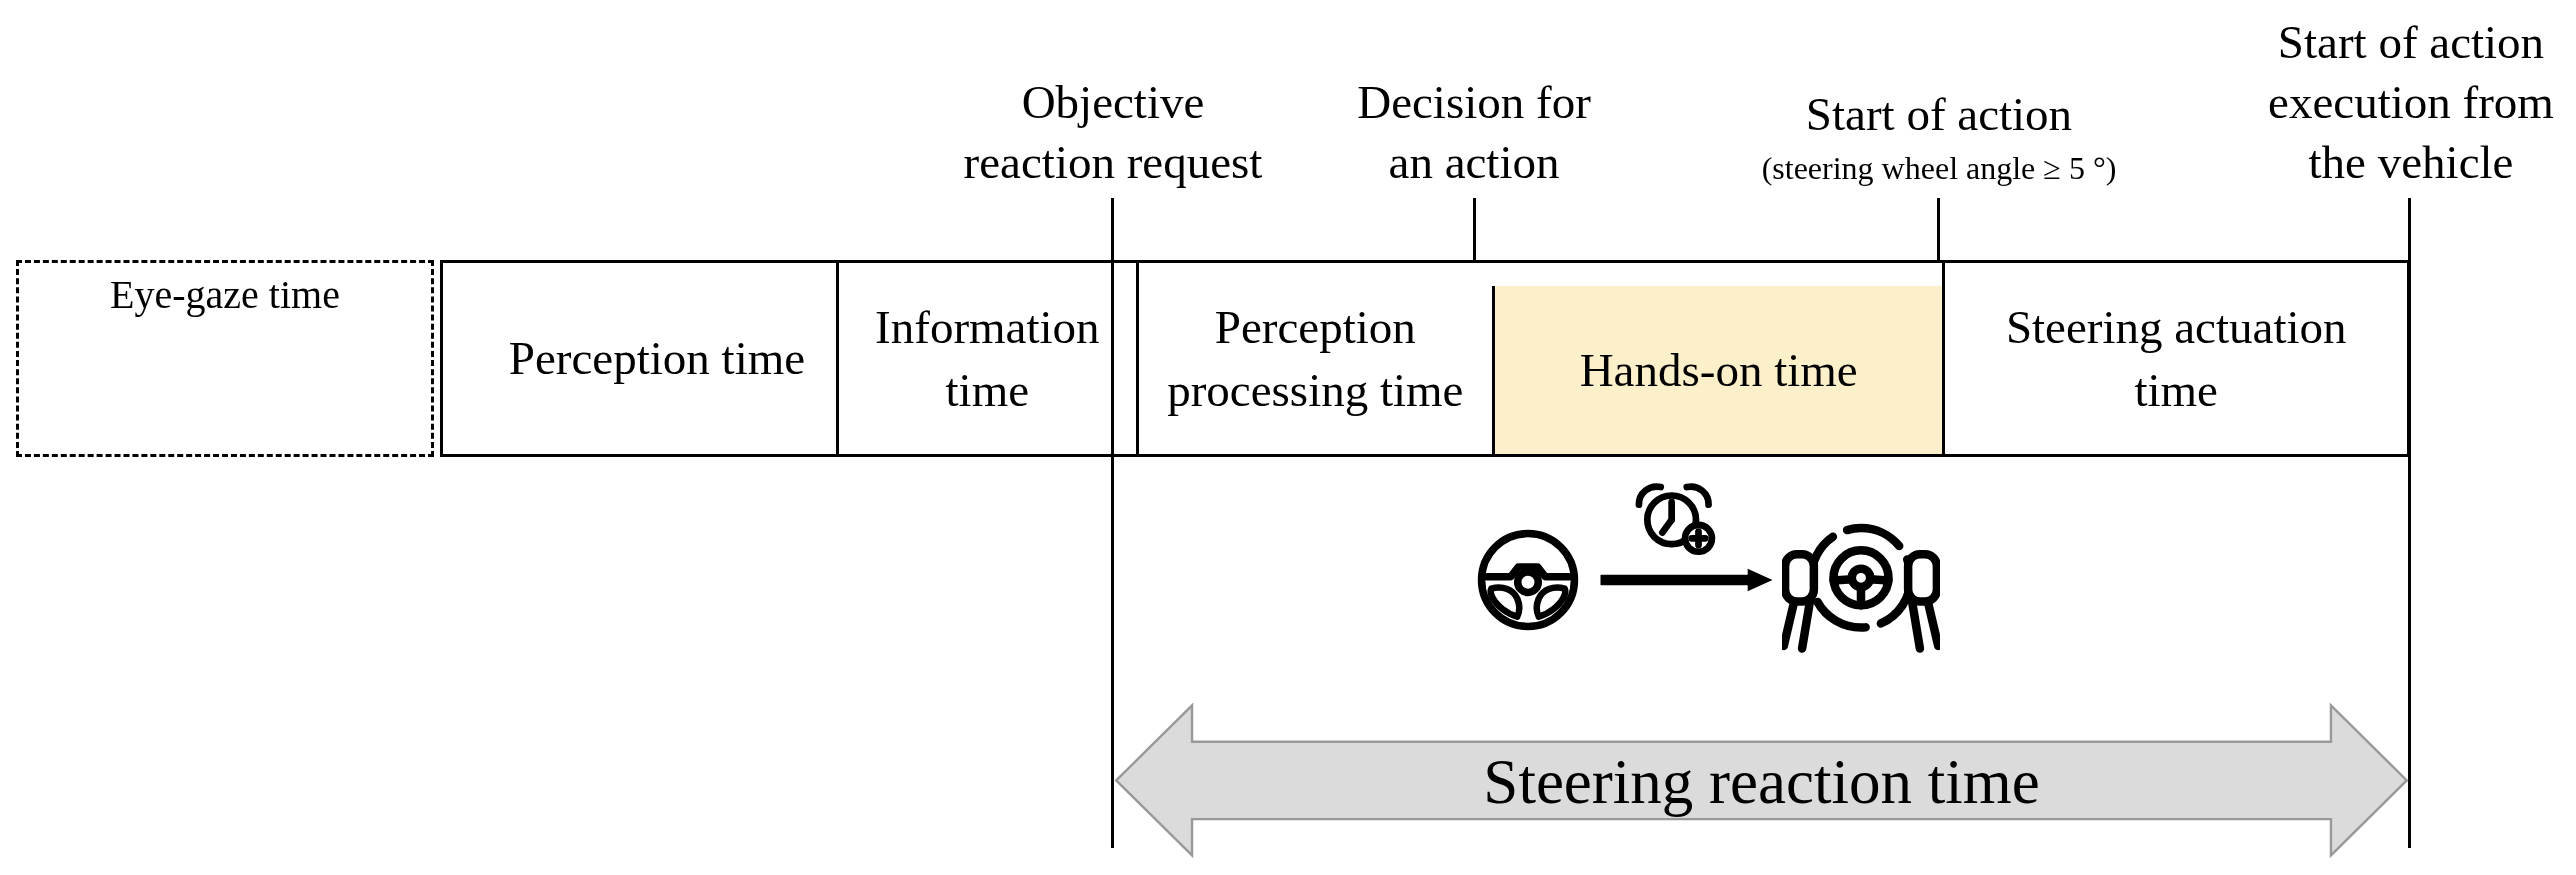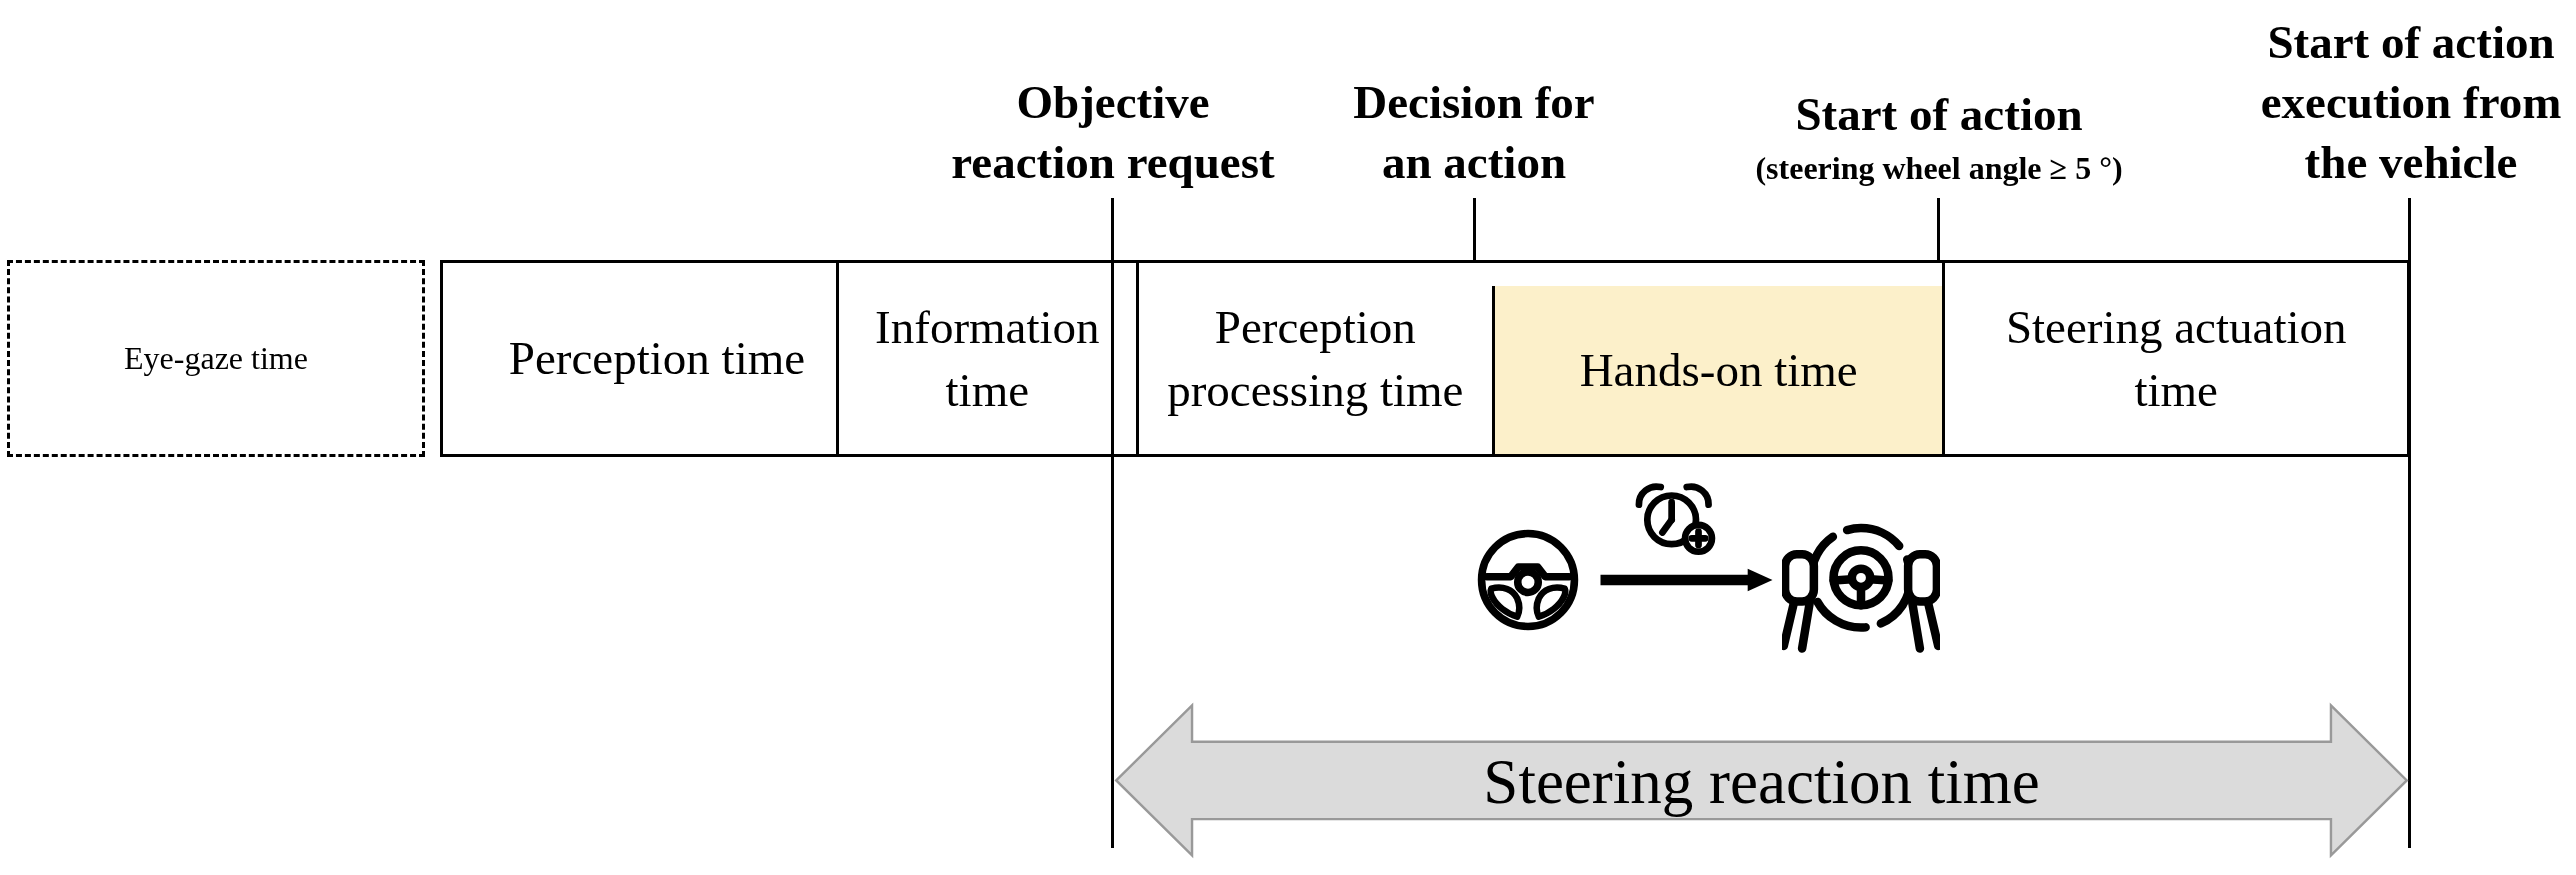--- a/index.html
+++ b/index.html
@@ -8,31 +8,31 @@
     background:var(--background,#fff);color:var(--ink,#000);
     font-family:"Liberation Serif","DejaVu Serif",serif;
   }
   
   .labels{position:absolute;left:0;top:0;width:2576px;height:195px;}
   .milestone{
     position:absolute;bottom:3.2px;transform:translateX(-50%);
     text-align:center;white-space:nowrap;font-size:47px;line-height:60px;
   }
   .milestone .sub{font-size:32px;line-height:48px;display:block;}
-  .milestone span{display:block;font-weight:bold;}
+  .milestone span{display:block;}
   
   .tick,.vline{position:absolute;width:3.2px;background:var(--ink,#000);}
   .tick{top:198px;height:63px;}
   .vline{top:198px;height:650px;}
   
   .dashedbox{
-    position:absolute;left:7px;top:260px;width:418px;height:197px;
+    position:absolute;left:16px;top:260px;width:418px;height:197px;
     border:3.2px dashed var(--ink,#000);box-sizing:border-box;
-    display:flex;align-items:center;justify-content:center;
-    font-size:32px;line-height:63px;text-align:center;
+    display:flex;align-items:flex-start;justify-content:center;
+    font-size:40px;line-height:63px;text-align:center;
   }
   .row{
     position:absolute;left:440px;top:260px;width:1970px;height:197px;
     border:3.2px solid var(--ink,#000);box-sizing:border-box;display:flex;
   }
   .cell{
     display:flex;align-items:center;justify-content:center;
     text-align:center;font-size:47px;line-height:63px;
     border-left:3.2px solid var(--ink,#000);box-sizing:border-box;
   }

